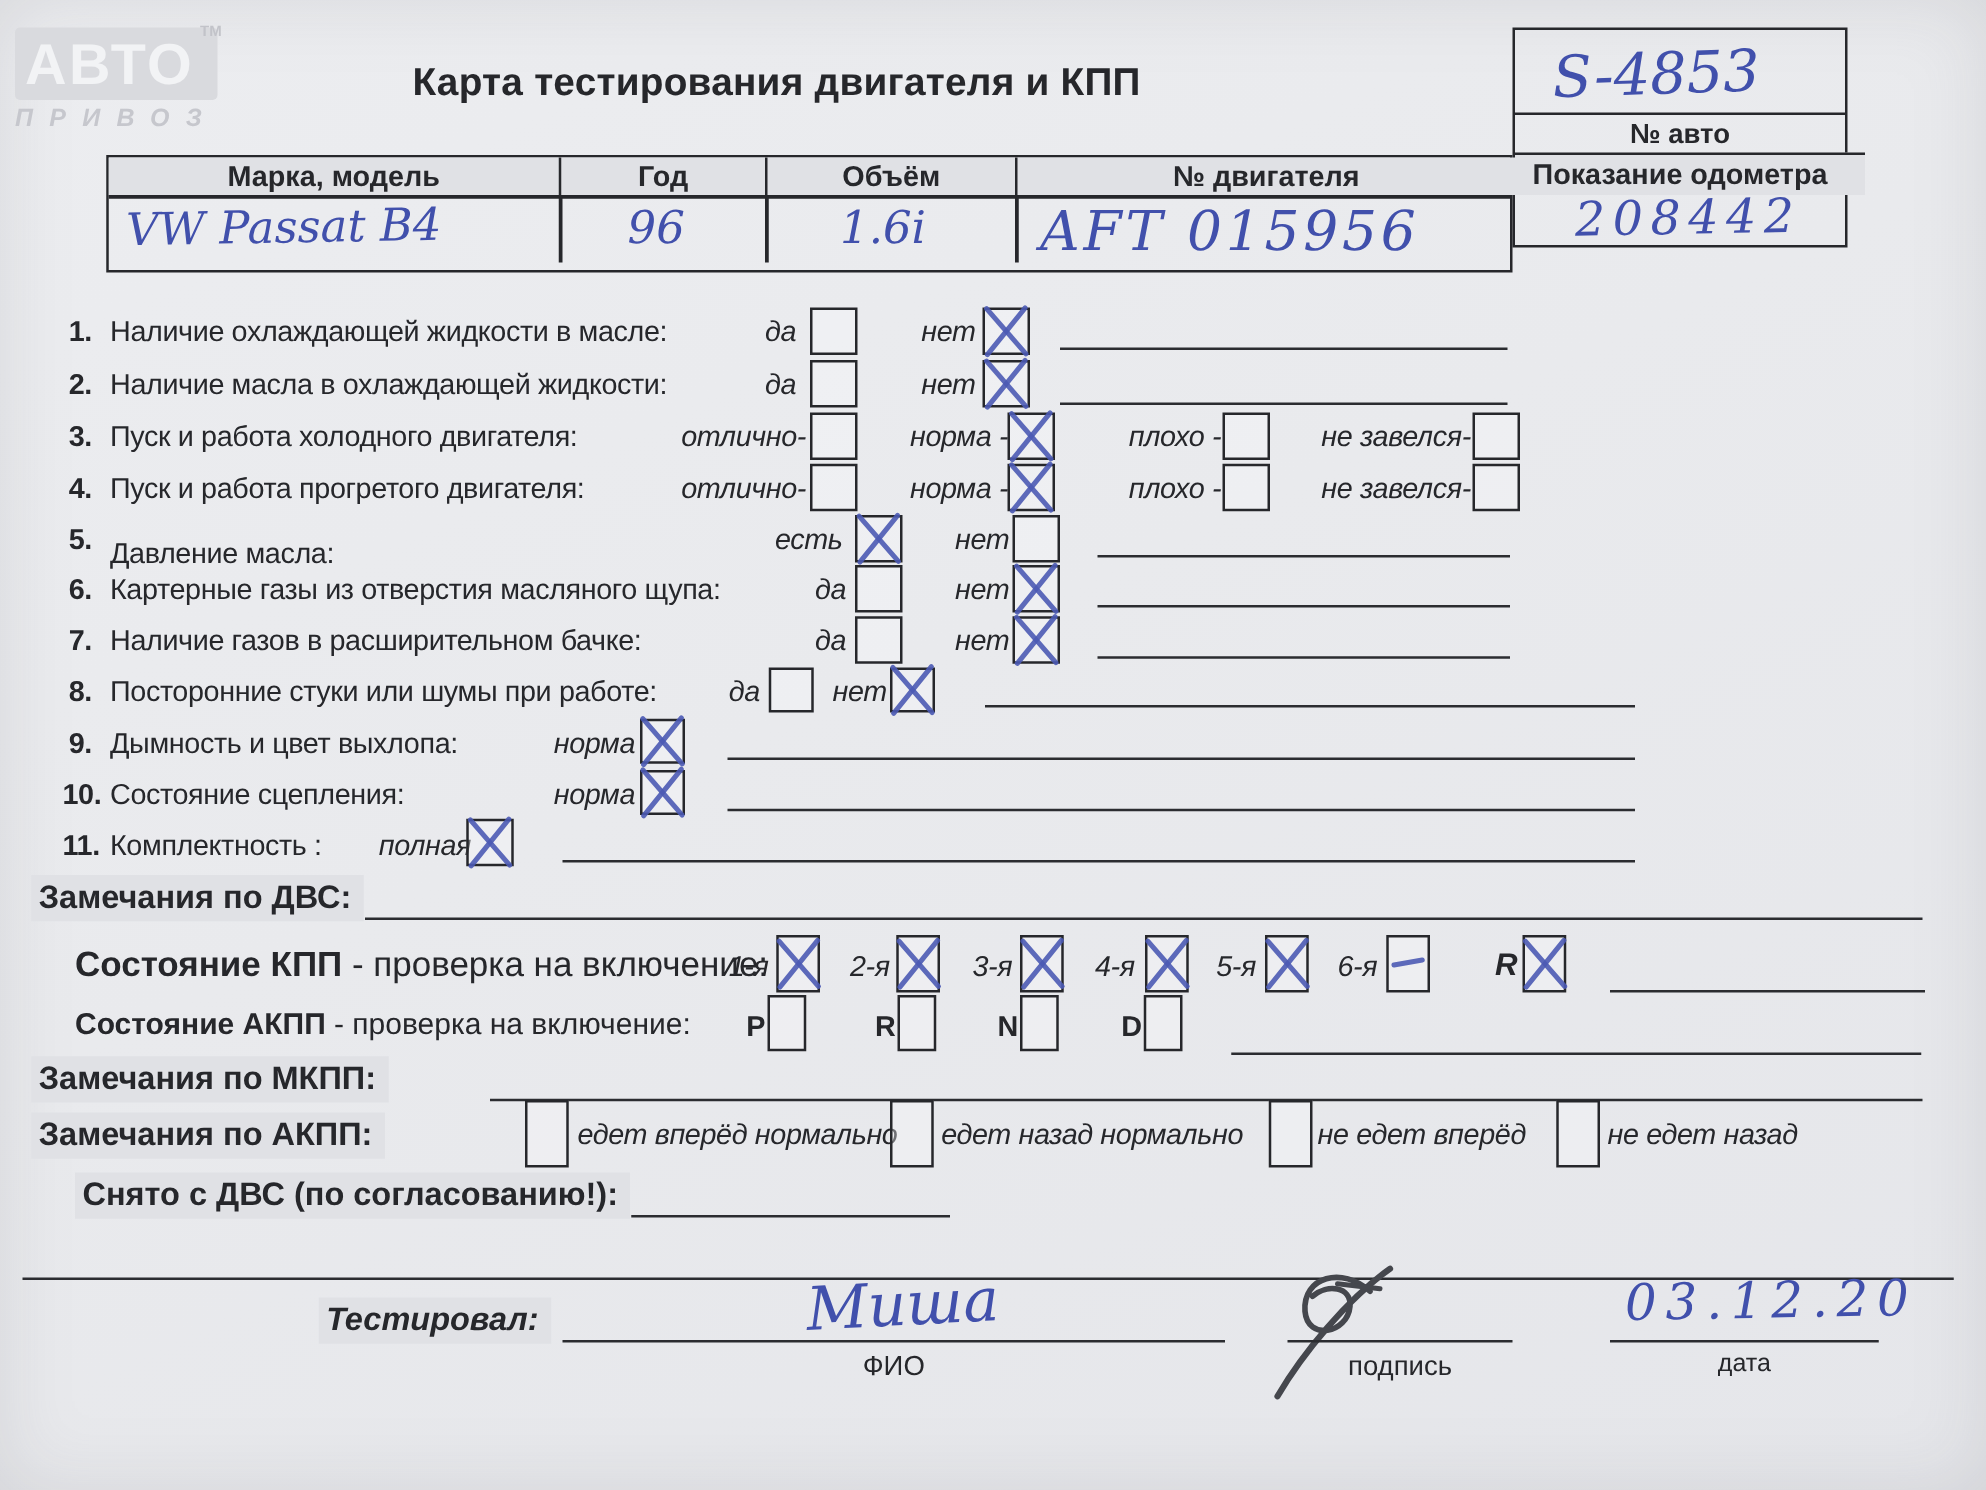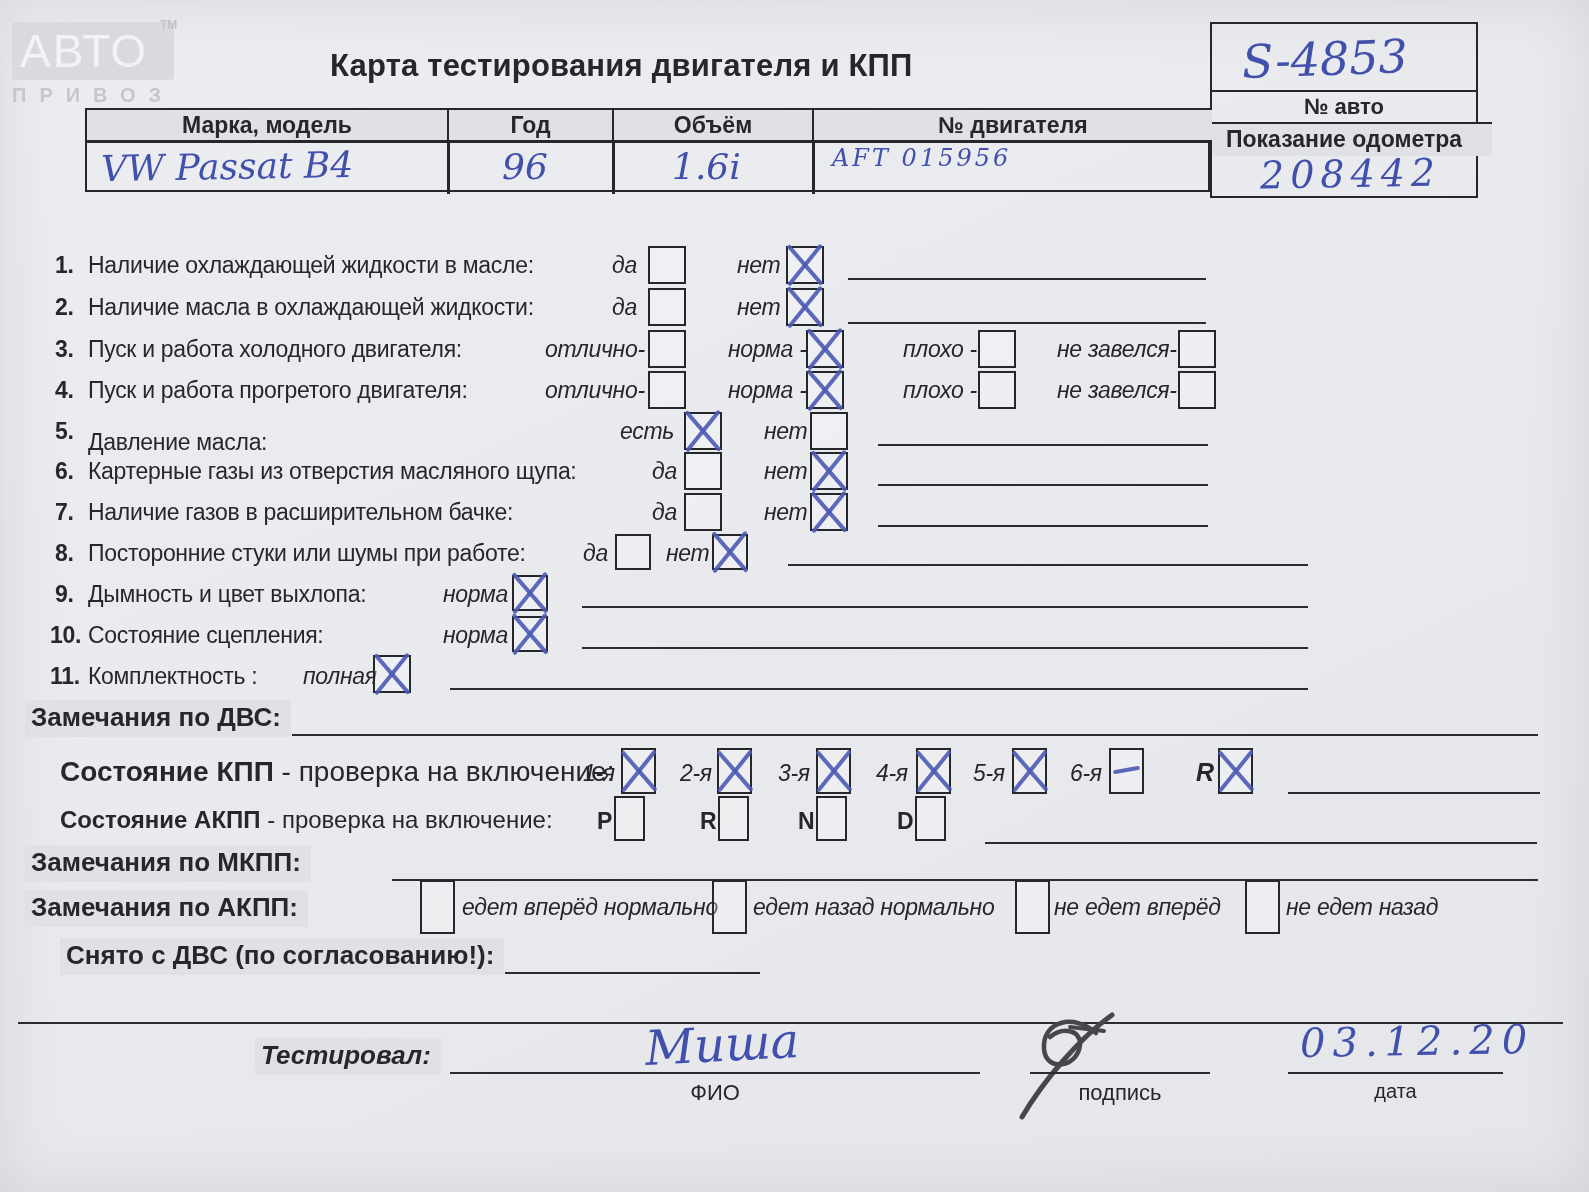--- a/index.html
+++ b/index.html
@@ -26,62 +26,62 @@
   }
   .cb.mark-x::before{transform:translate(-50%,-50%) rotate(49deg);}
   .cb.mark-x::after{transform:translate(-50%,-50%) rotate(-51deg);}
   .cb.mark-dash::before{
     content:""; position:absolute; left:2px; top:44%; width:27px; height:4px;
     background:#4b5ab4; border-radius:3px; transform:rotate(-10deg); opacity:.9;
   }
   .box{position:absolute; border:2.5px solid #26272b; box-sizing:border-box;}
   .thead{background:#e0e1e5; font-weight:bold; font-size:23px; text-align:center;}
   .logo-block{
-    background:#d9dade; color:#f2f3f5; font-weight:normal; font-size:46px;
+    background:#d9dade; color:#f2f3f5; font-weight:bold; font-size:46px;
     letter-spacing:2px; padding:0 8px; line-height:58px; border-radius:4px;
   }
   .logo-sub{color:#c6c7cd; font-size:20px; letter-spacing:13px; font-weight:bold;}
   .logo-tm{color:#c2c3c9; font-size:12px; font-weight:bold;}
 </style>
 </head>
 <body>
 
 <div class="page">
 
   <div class="abs" style="left:12px; top:22px;">
     <span class="logo-tm abs" style="left:148px; top:-4px;">TM</span>
     <div class="logo-block">АВТО</div>
-    <div class="logo-sub" style="margin-top:4px;">ПРИВОЗ</div>
+    <div class="logo-sub" style="margin-top:4px;font-style:italic;">ПРИВОЗ</div>
   </div>
 
   <div class="abs" style="left:330px; top:48px; font-size:31px; font-weight:bold; letter-spacing:0.2px;">Карта тестирования двигателя и КПП</div>
 
   <div class="box" style="left:1210px; top:22px; width:268px; height:176px;">
     <div class="abs hand" style="left:30px; top:8px; font-size:46px; transform:rotate(-2deg);">S-4853</div>
     <div class="abs" style="left:0; top:66px; width:100%; border-top:2.5px solid #26272b; font-weight:bold; font-size:22px; text-align:center; padding:2px 0;">№ авто</div>
     <div class="abs thead" style="left:0; top:98px; width:100%; border-top:2.5px solid #26272b; padding:2px 16px 3px 0;">Показание одометра</div>
     <div class="abs hand" style="left:48px; top:128px; font-size:38px; letter-spacing:6px; transform:rotate(-1deg);">208442</div>
   </div>
 
-  <div class="box" style="left:85px; top:108px; width:1125px; height:84px;">
+  <div class="box" style="left:85px; top:124px; width:1125px; height:94px;">
 
     <div class="abs thead" style="left:0; top:0; width:360px; height:30px; line-height:30px;">Марка, модель</div>
     <div class="abs thead" style="left:360px; top:0; width:165px; height:30px; line-height:30px; border-left:2.5px solid #26272b; box-sizing:border-box;">Год</div>
     <div class="abs thead" style="left:525px; top:0; width:200px; height:30px; line-height:30px; border-left:2.5px solid #26272b; box-sizing:border-box;">Объём</div>
     <div class="abs thead" style="left:725px; top:0; width:400px; height:30px; line-height:30px; border-left:2.5px solid #26272b; box-sizing:border-box;">№ двигателя</div>
     <div class="abs" style="left:0; top:30px; width:100%; height:2.5px; background:#26272b;"></div>
 
     <div class="abs" style="left:360px; top:30px; width:2.5px; height:54px; background:#26272b;"></div>
     <div class="abs" style="left:525px; top:30px; width:2.5px; height:54px; background:#26272b;"></div>
     <div class="abs" style="left:725px; top:30px; width:2.5px; height:54px; background:#26272b;"></div>
 
     <div class="abs hand" style="left:14px; top:36px; font-size:36px; transform:rotate(-1deg);">VW Passat B4</div>
     <div class="abs hand" style="left:415px; top:36px; font-size:36px;">96</div>
     <div class="abs hand" style="left:585px; top:36px; font-size:36px;">1.6i</div>
-    <div class="abs hand" style="left:745px; top:34px; font-size:24px; letter-spacing:3px;font-style:italic;">AFT 015956</div>
+    <div class="abs hand" style="left:745px; top:34px; font-size:44px; letter-spacing:3px;font-style:italic;">AFT 015956</div>
   </div>
 
   <span class="abs lbl num" style="left:55px; top:252px;">1.</span>
   <span class="abs lbl" style="left:88px; top:252px;">Наличие охлаждающей жидкости в масле:</span>
   <span class="abs lbl it" style="left:612px; top:252px;">да</span>
   <div class="cb" style="left:648px; top:246px;"></div>
   <span class="abs lbl it" style="left:737px; top:252px;">нет</span>
   <div class="cb mark-x" style="left:786px; top:246px;"></div>
   <div class="wline" style="left:848px; top:278px; width:358px;"></div>
 

